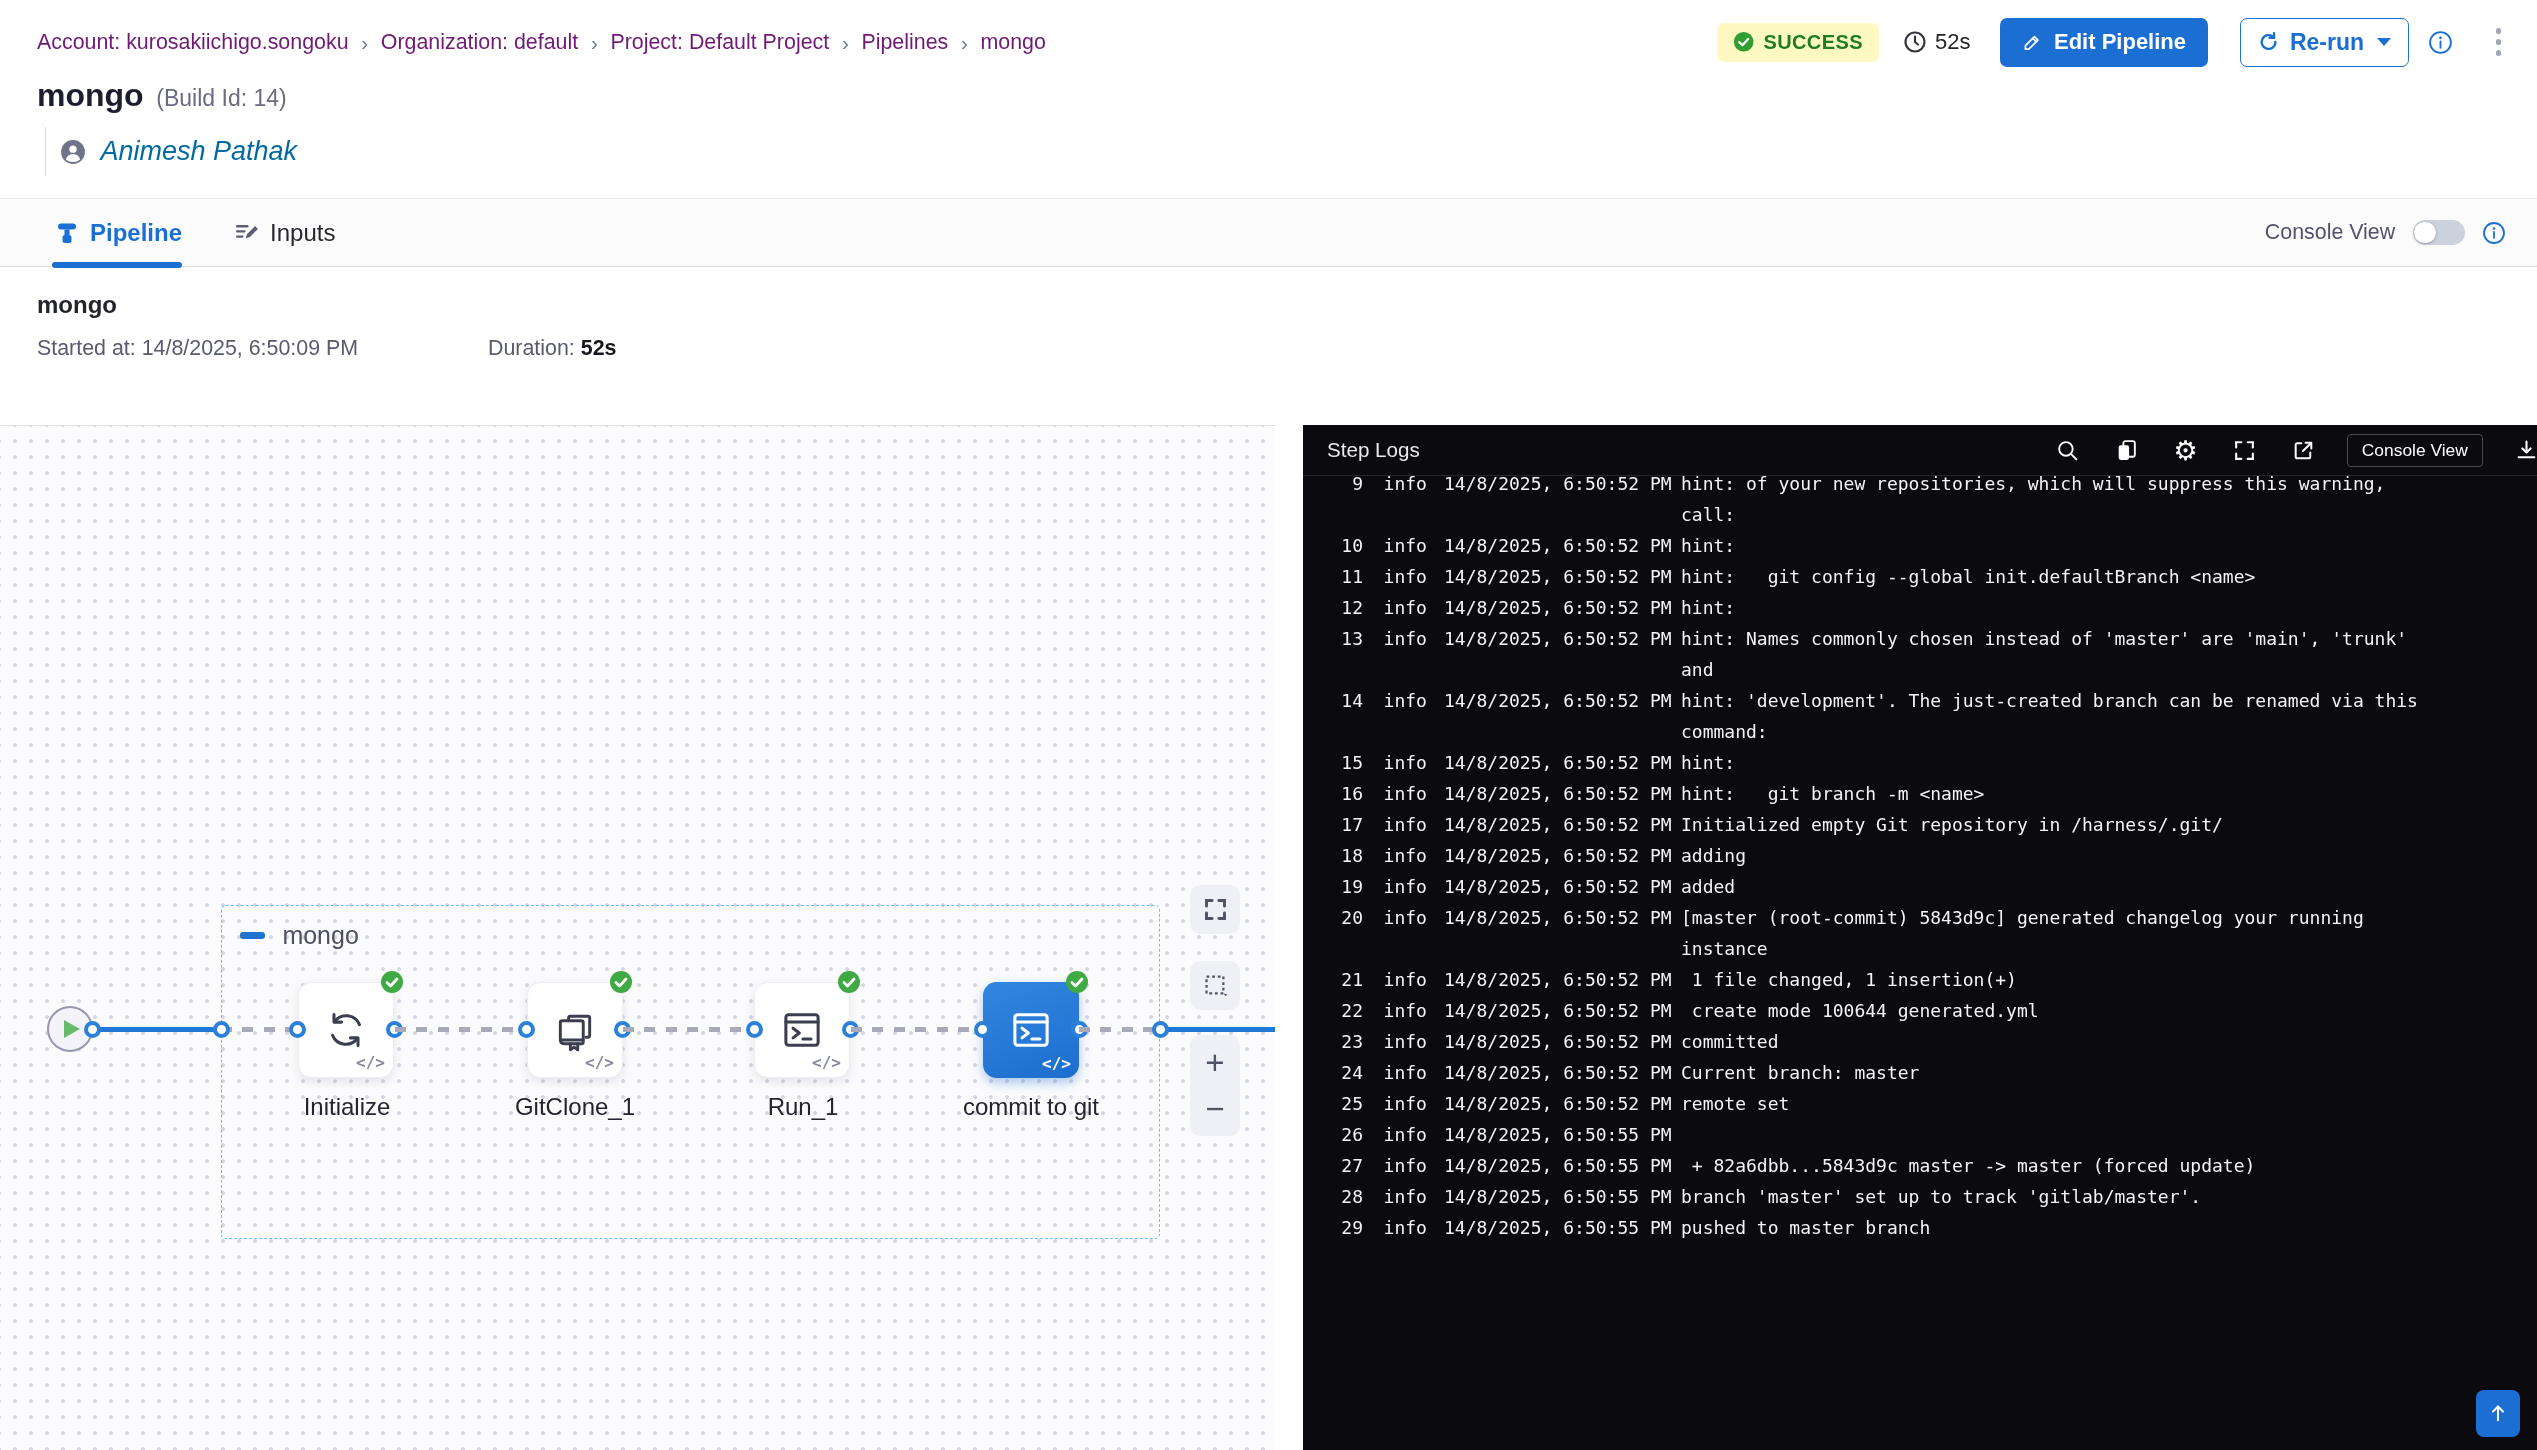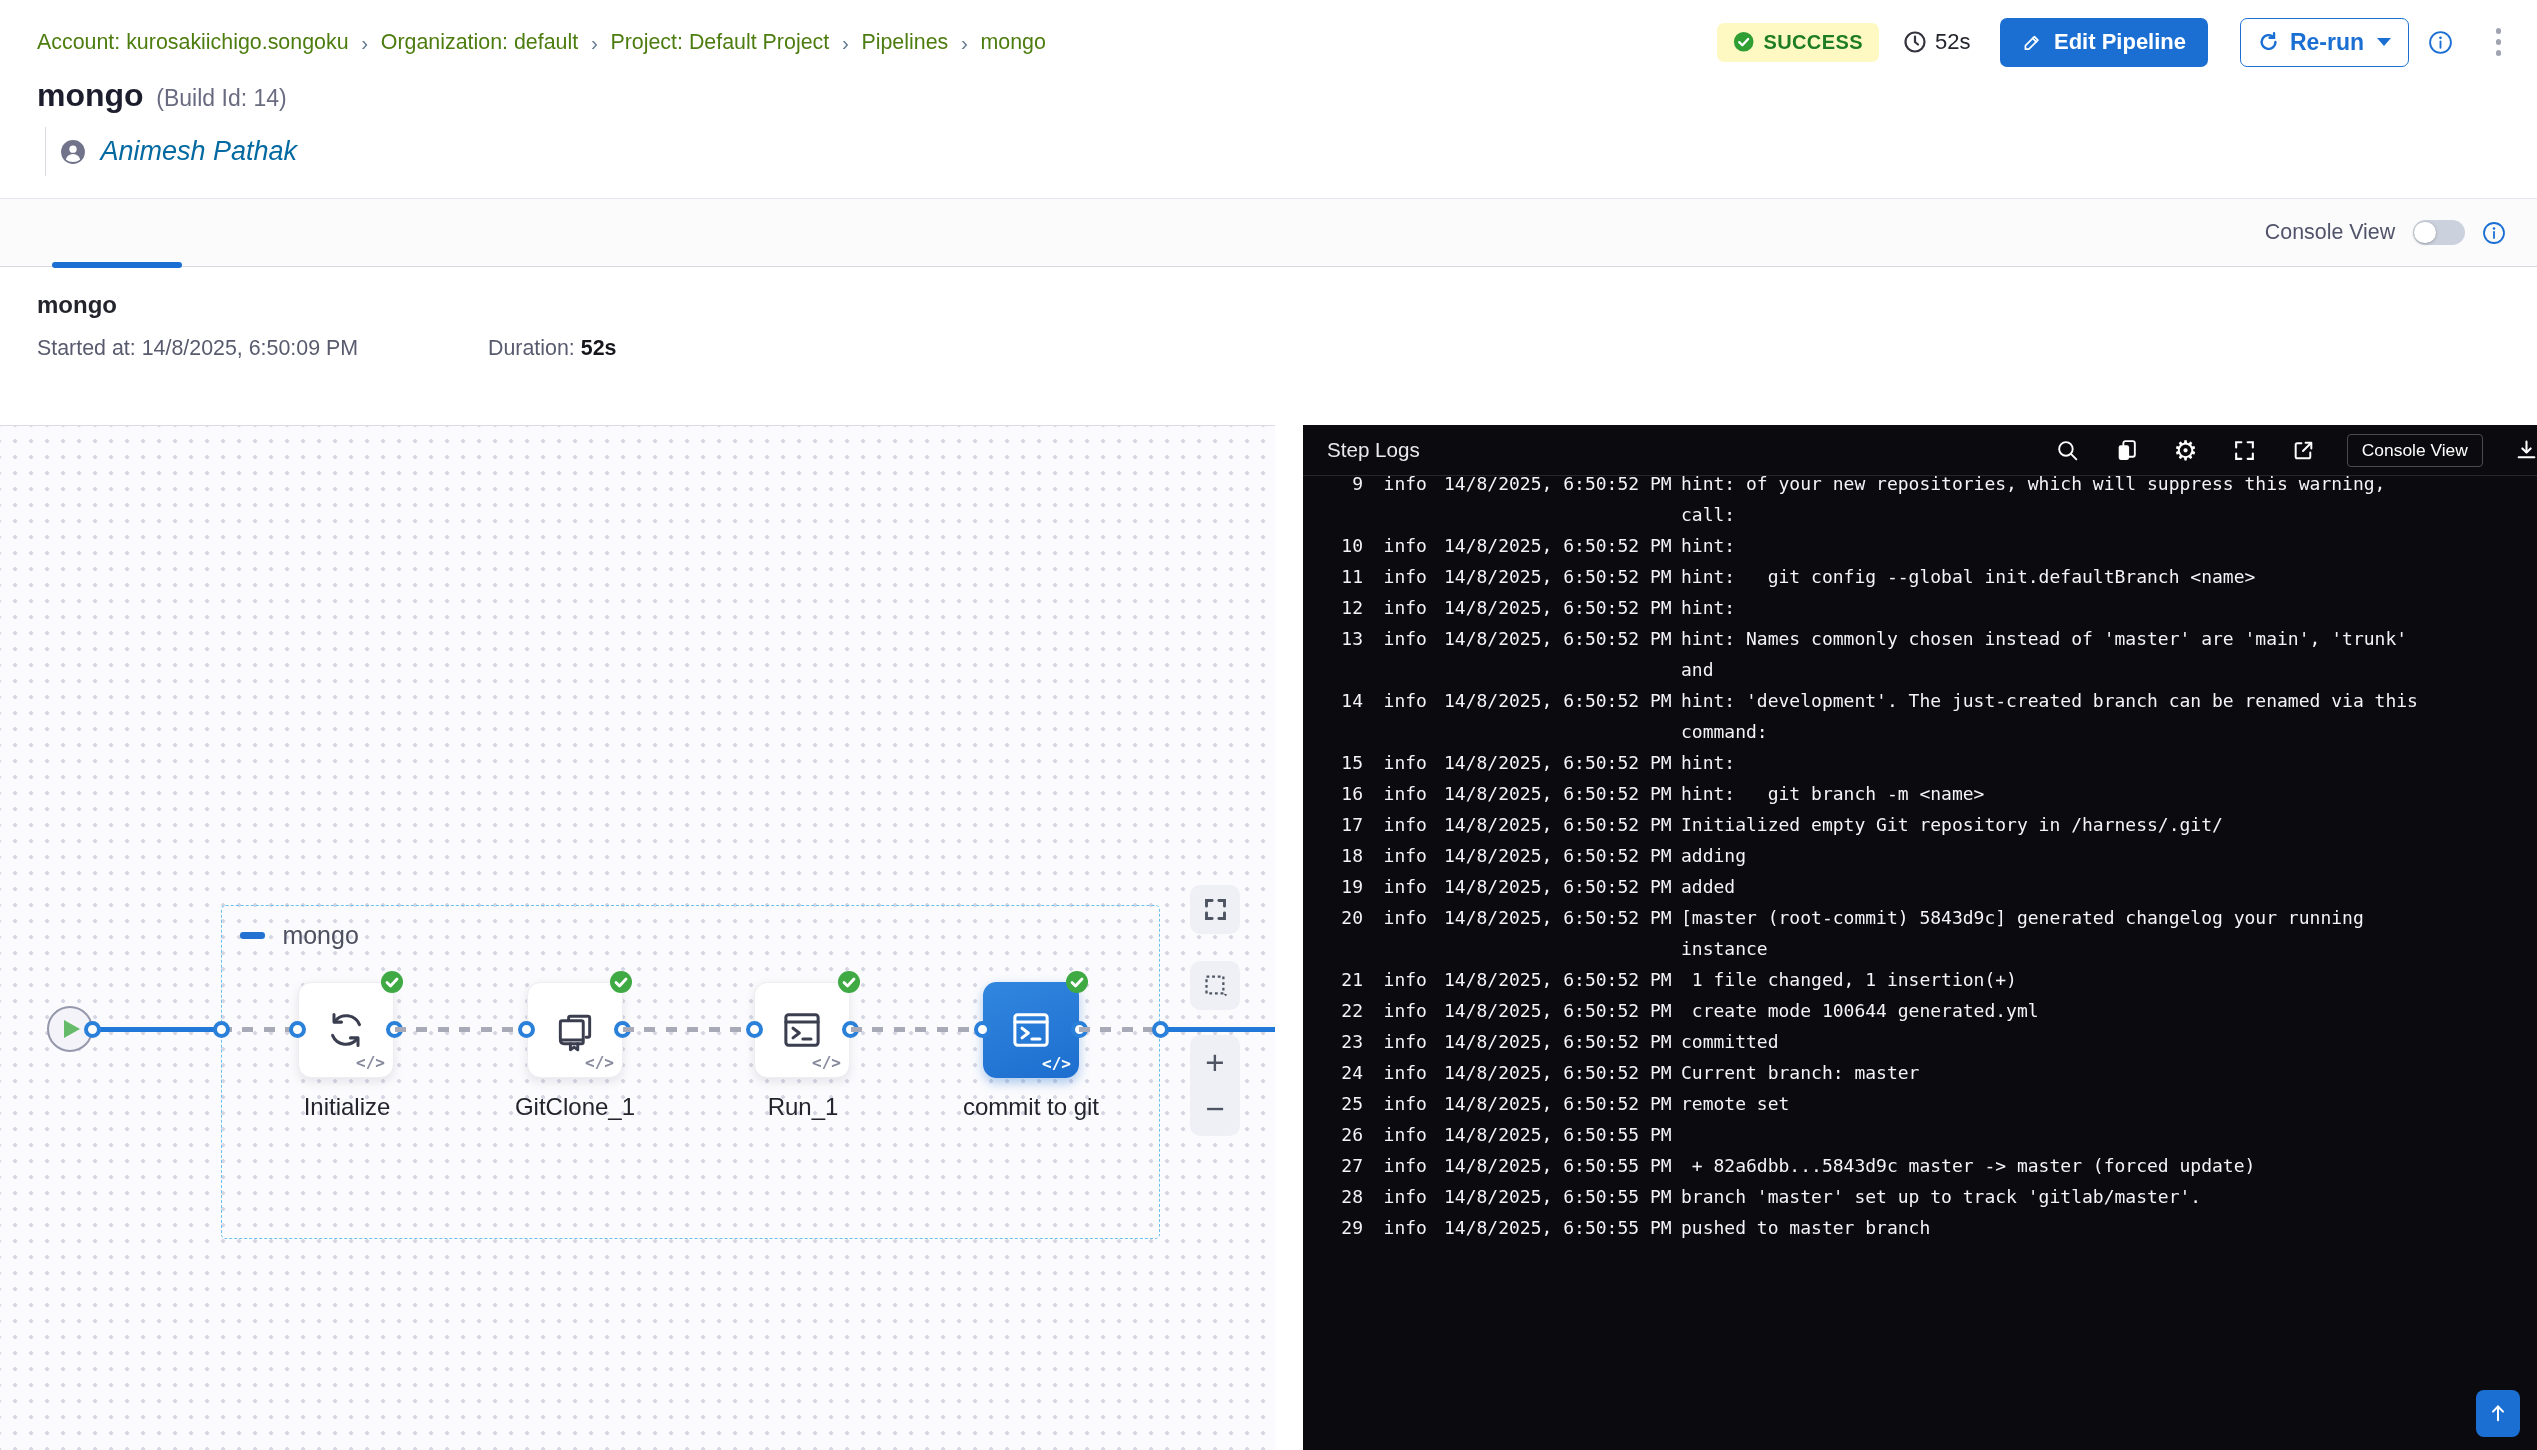--- a/index.html
+++ b/index.html
@@ -2,21 +2,21 @@
 <html style="font-size:12.7px"><head>
 <meta charset="utf-8">
 <style>
   * { margin:0; padding:0; box-sizing:border-box; }
   html,body { width:2538px; height:1450px; }
   body { font-family:"Liberation Sans", sans-serif; background:#fff; overflow:hidden; }
   .page { position:relative; width:2538px; height:1450px; background:#fff; }
 
   
   .breadcrumbs { position:absolute; left:37px; top:30px; display:flex; align-items:center; gap:12.7px; font-size:21.4px; }
-  .crumb { color:#4d7c0f; cursor:pointer; }
+  .crumb { color:#701a75; cursor:pointer; }
   .crumb-sep { color:#63788f; font-size:20.6px; }
 
   .top-actions { position:absolute; right:32px; top:16px; height:52px; display:flex; align-items:center; }
   .status-badge { display:flex; align-items:center; gap:9.5px; background:#fef9c3; border-radius:7.1px; padding:8px 16px; }
   .status-badge .txt { color:#1d7d20; font-weight:bold; font-size:20px; letter-spacing:0.4px; }
   .dur-wrap { display:flex; align-items:center; gap:8px; margin-left:24px; }
   .dur-txt { font-size:22px; color:#23242c; }
   .btn-primary { margin-left:30px; display:flex; align-items:center; gap:11px; background:#1b6fd3; color:#fff; border:none; border-radius:7.1px; height:49px; padding:0 22px; font-size:22px; font-weight:bold; font-family:inherit; cursor:pointer; }
   .btn-outline { margin-left:32px; display:flex; align-items:center; gap:9.5px; background:#fff; color:#1b6fd3; border:1.6px solid #1b6fd3; border-radius:7.1px; height:49px; padding:0 17.4px; font-size:23px; font-weight:bold; font-family:inherit; cursor:pointer; }
   .caret-down { width:0; height:0; border-left:7.1px solid transparent; border-right:7.1px solid transparent; border-top:8.7px solid #1b6fd3; margin-left:3.2px; }
@@ -175,20 +175,43 @@
       <svg width="26" height="26" viewBox="0 0 24 24">
           <circle cx="12" cy="12" r="11" fill="#70738a"></circle>
           <circle cx="12" cy="9.4" r="3.4" fill="#fff"></circle>
           <path d="M5.5 19.2 a6.5 5.4 0 0 1 13 0 a11 11 0 0 1 -13 0 Z" fill="#fff"></path>
         </svg>
     </span>
     <span class="nm">Animesh Pathak</span>
   </div>
 
   <div class="tabbar">
+    <div class="tabs">
+      <div class="tab active">
+        <span style="display:flex">
+          <svg width="24" height="24" viewBox="0 0 24 24" fill="#1b6fd3">
+              <rect x="3" y="2.5" width="18" height="6" rx="3"></rect>
+              <rect x="9.5" y="8.5" width="5" height="6"></rect>
+              <rect x="7.5" y="14" width="9" height="8" rx="2.5"></rect>
+            </svg>
+        </span>
+        <span>Pipeline</span>
+      </div>
+      <div class="tab inactive">
+        <span style="display:flex">
+          <svg width="25" height="25" viewBox="0 0 24 24" fill="none" stroke="#5c5f70" stroke-width="2.2" stroke-linecap="round">
+              <line x1="3" y1="6" x2="13" y2="6"></line>
+              <line x1="3" y1="11" x2="10" y2="11"></line>
+              <line x1="3" y1="16" x2="8" y2="16"></line>
+              <path d="M20.5 4.5 l-8.5 8.5 -1.5 4.5 4.5-1.5 8.5-8.5 z" fill="#5c5f70" stroke="none" transform="scale(0.9) translate(2,2)"></path>
+            </svg>
+        </span>
+        <span>Inputs</span>
+      </div>
+    </div>
     <div class="tab-underline"></div>
     <div class="consoleview-wrap">
       <span class="lbl">Console View</span>
       <div class="toggle">
           <div class="knob"></div>
         </div>
       <span style="display:flex">
         <svg width="24" height="24" viewBox="0 0 24 24" fill="none" stroke="#1b6fd3" stroke-width="1.8" stroke-linecap="round">
             <circle cx="12" cy="12" r="10"></circle>
             <line x1="12" y1="11" x2="12" y2="17"></line>

